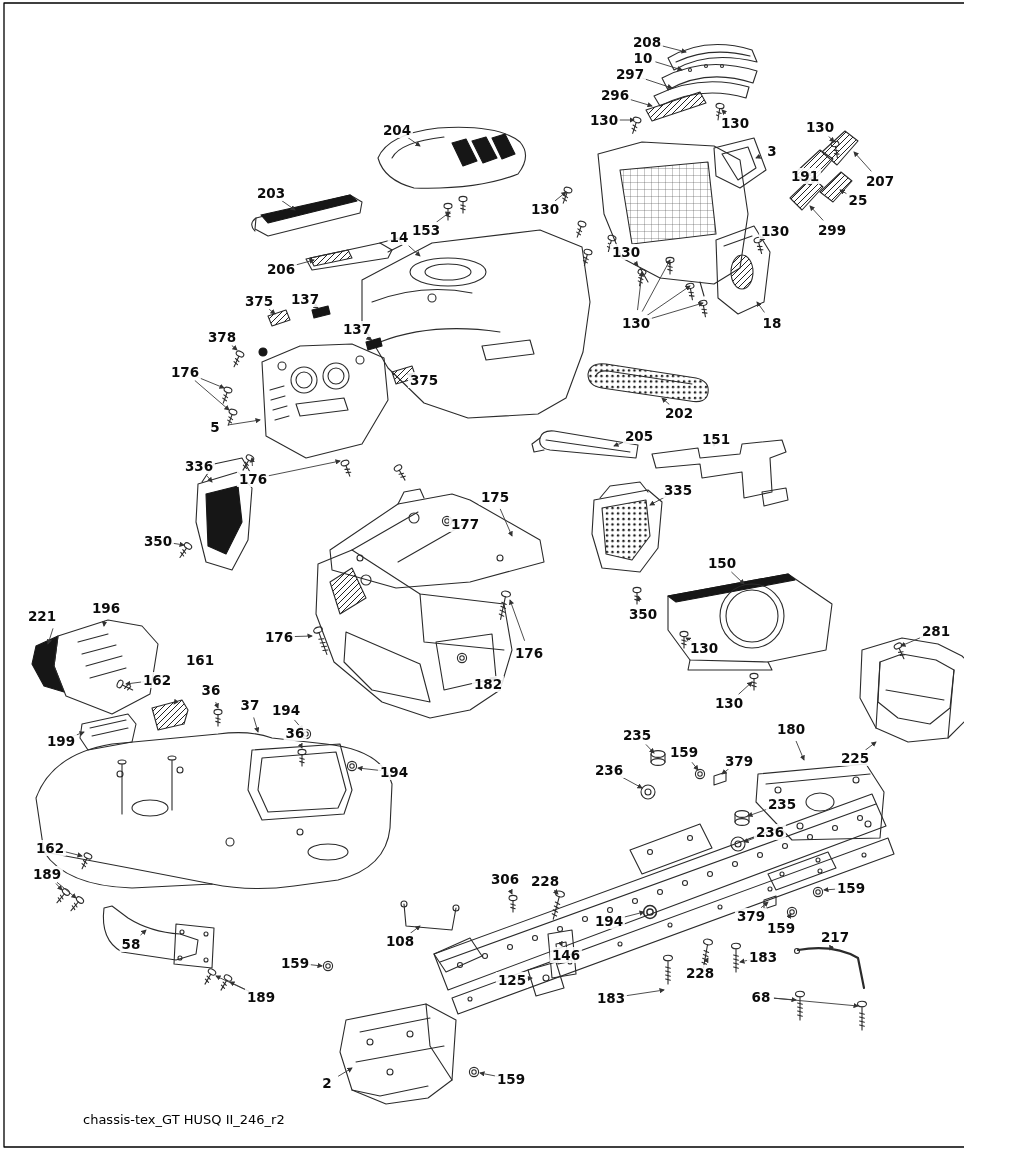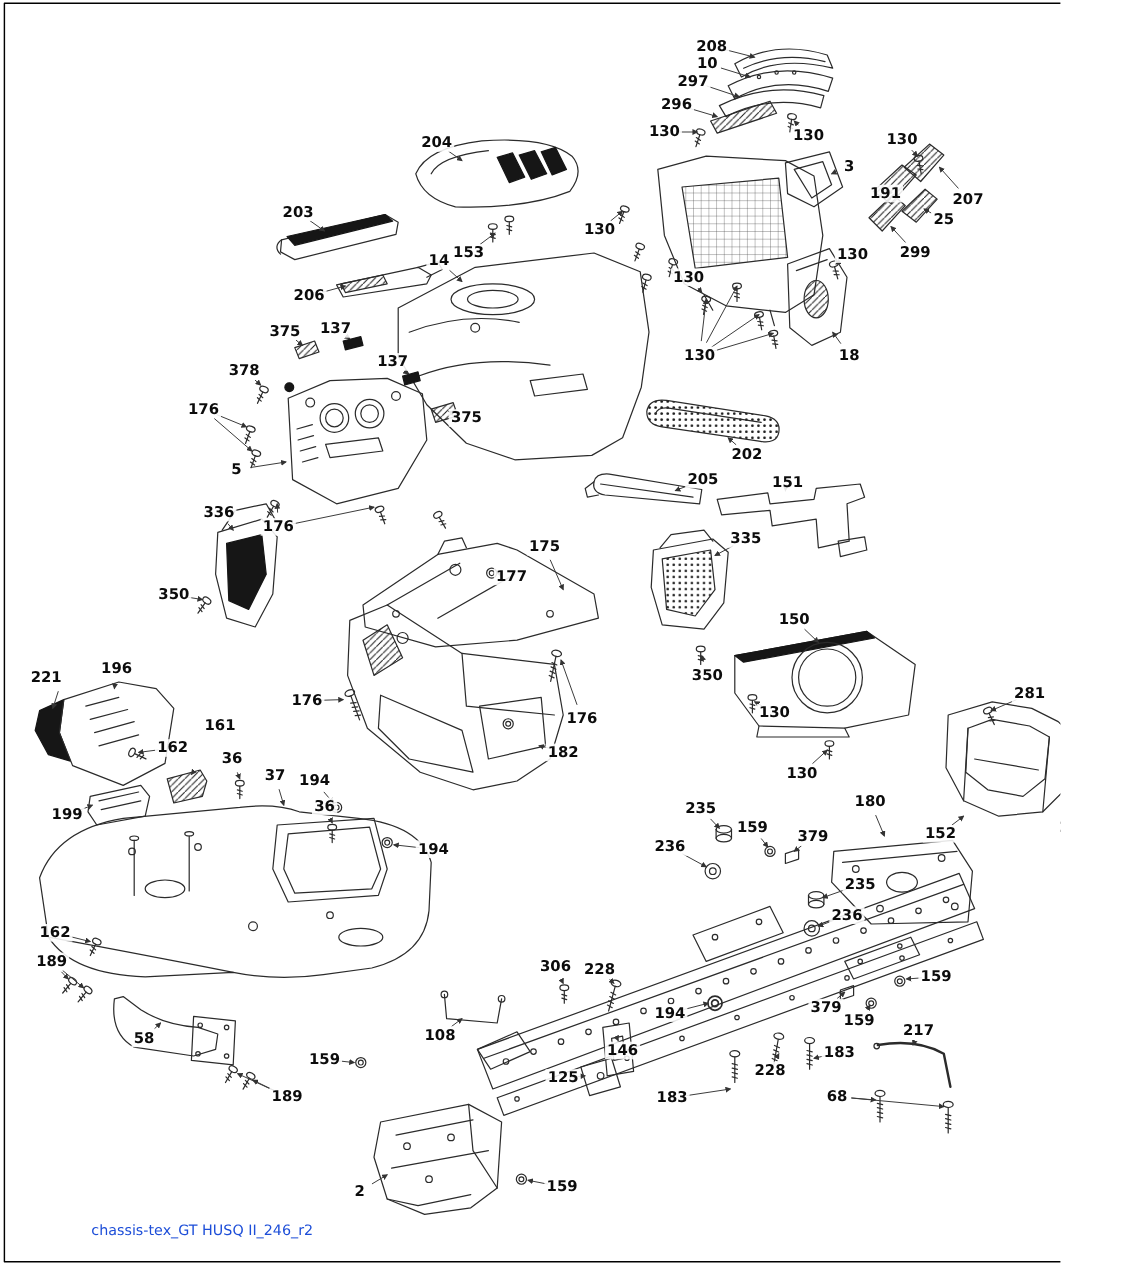--- a/index.html
+++ b/index.html
@@ -10,21 +10,21 @@
     fill:none;stroke:#2b2b2b;stroke-width:1.1;stroke-linecap:round;stroke-linejoin:round;}
   #artwork .dark{fill:#161616;stroke:#161616;}
   #artwork .dots{fill:url(#dotsp);}
   #artwork .hatch{fill:url(#hatchp);}
   #artwork .grid{fill:url(#gridp);}
   #artwork .thick{stroke-width:2.2;}
   #artwork .border{stroke:#000;stroke-width:1.3;}
   #leader-layer line{stroke:#3a3a3a;stroke-width:0.9;}
   .callout{position:absolute;transform:translate(-50%,-50%);font-weight:bold;font-size:13.5px;
            color:#0c0c0c;background:rgba(255,255,255,0.88);padding:0 2px;white-space:nowrap;}
-  .caption{position:absolute;left:83px;top:1112px;font-size:13px;color:#1d4ed8;}
+  .caption{position:absolute;left:83px;top:1112px;font-size:13px;color:#000000;}
 </style>
 </head>
 <body>
 
 <div class="stage">
 
   <svg id="artwork" width="1024" height="1166" viewBox="0 0 1024 1166">
     <defs>
       <pattern id="dotsp" width="5.5" height="5.5" patternUnits="userSpaceOnUse">
         <circle cx="2" cy="2" r="1.2" style="fill:#1a1a1a;stroke:none"></circle>
@@ -546,34 +546,34 @@
       <span class="callout" style="left: 158px; top: 541px;">350</span>
       <span class="callout" style="left: 722px; top: 563px;">150</span>
       <span class="callout" style="left: 643px; top: 614px;">350</span>
       <span class="callout" style="left: 42px; top: 616px;">221</span>
       <span class="callout" style="left: 106px; top: 608px;">196</span>
       <span class="callout" style="left: 704px; top: 648px;">130</span>
       <span class="callout" style="left: 936px; top: 631px;">281</span>
       <span class="callout" style="left: 157px; top: 680px;">162</span>
       <span class="callout" style="left: 279px; top: 637px;">176</span>
       <span class="callout" style="left: 529px; top: 653px;">176</span>
-      <span class="callout" style="left: 512px; top: 684px;">182</span>
+      <span class="callout" style="left: 488px; top: 684px;">182</span>
       <span class="callout" style="left: 184px; top: 660px; margin-left: 16px;">161</span>
       <span class="callout" style="left: 211px; top: 690px;">36</span>
       <span class="callout" style="left: 250px; top: 705px;">37</span>
       <span class="callout" style="left: 286px; top: 710px;">194</span>
       <span class="callout" style="left: 295px; top: 733px;">36</span>
       <span class="callout" style="left: 729px; top: 703px;">130</span>
       <span class="callout" style="left: 61px; top: 741px;">199</span>
       <span class="callout" style="left: 394px; top: 772px;">194</span>
       <span class="callout" style="left: 637px; top: 735px;">235</span>
       <span class="callout" style="left: 684px; top: 752px;">159</span>
       <span class="callout" style="left: 739px; top: 761px;">379</span>
       <span class="callout" style="left: 791px; top: 729px;">180</span>
-      <span class="callout" style="left: 855px; top: 758px;">152</span>
+      <span class="callout" style="left: 855px; top: 758px;">225</span>
       <span class="callout" style="left: 977px; top: 752px;">281</span>
       <span class="callout" style="left: 609px; top: 770px;">236</span>
       <span class="callout" style="left: 782px; top: 804px;">235</span>
       <span class="callout" style="left: 770px; top: 832px;">236</span>
       <span class="callout" style="left: 50px; top: 848px;">162</span>
       <span class="callout" style="left: 47px; top: 874px;">189</span>
       <span class="callout" style="left: 505px; top: 879px;">306</span>
       <span class="callout" style="left: 545px; top: 881px;">228</span>
       <span class="callout" style="left: 851px; top: 888px;">159</span>
       <span class="callout" style="left: 609px; top: 921px;">194</span>

